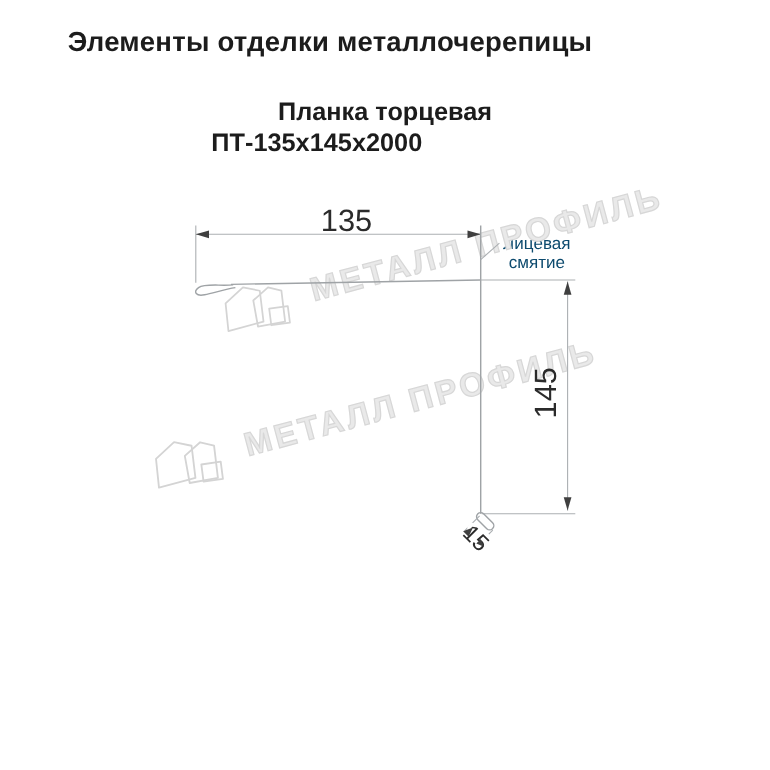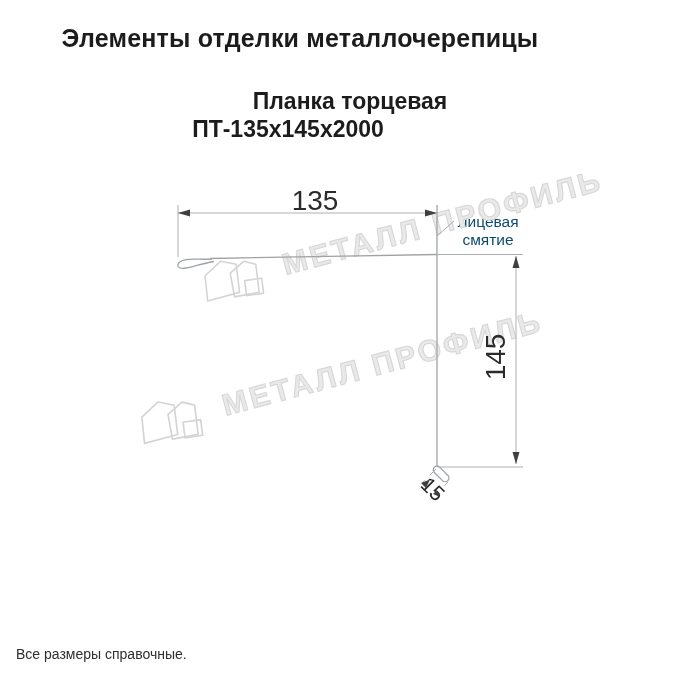--- a/index.html
+++ b/index.html
@@ -107,14 +107,13 @@
   <path class="arrow" d="M421,483 L430,479.5 L426,488 Z"></path>
   <path class="arrow" d="M440,497 L433,494 L437,490 Z"></path>
 </svg>
 
 <div class="face-label">
   <div>Лицевая</div>
   <div>смятие</div>
 </div>
 
 <div class="footer-notes">
-  <div>Все размеры справочные.</div>
 </div>
 
 </body></html>

